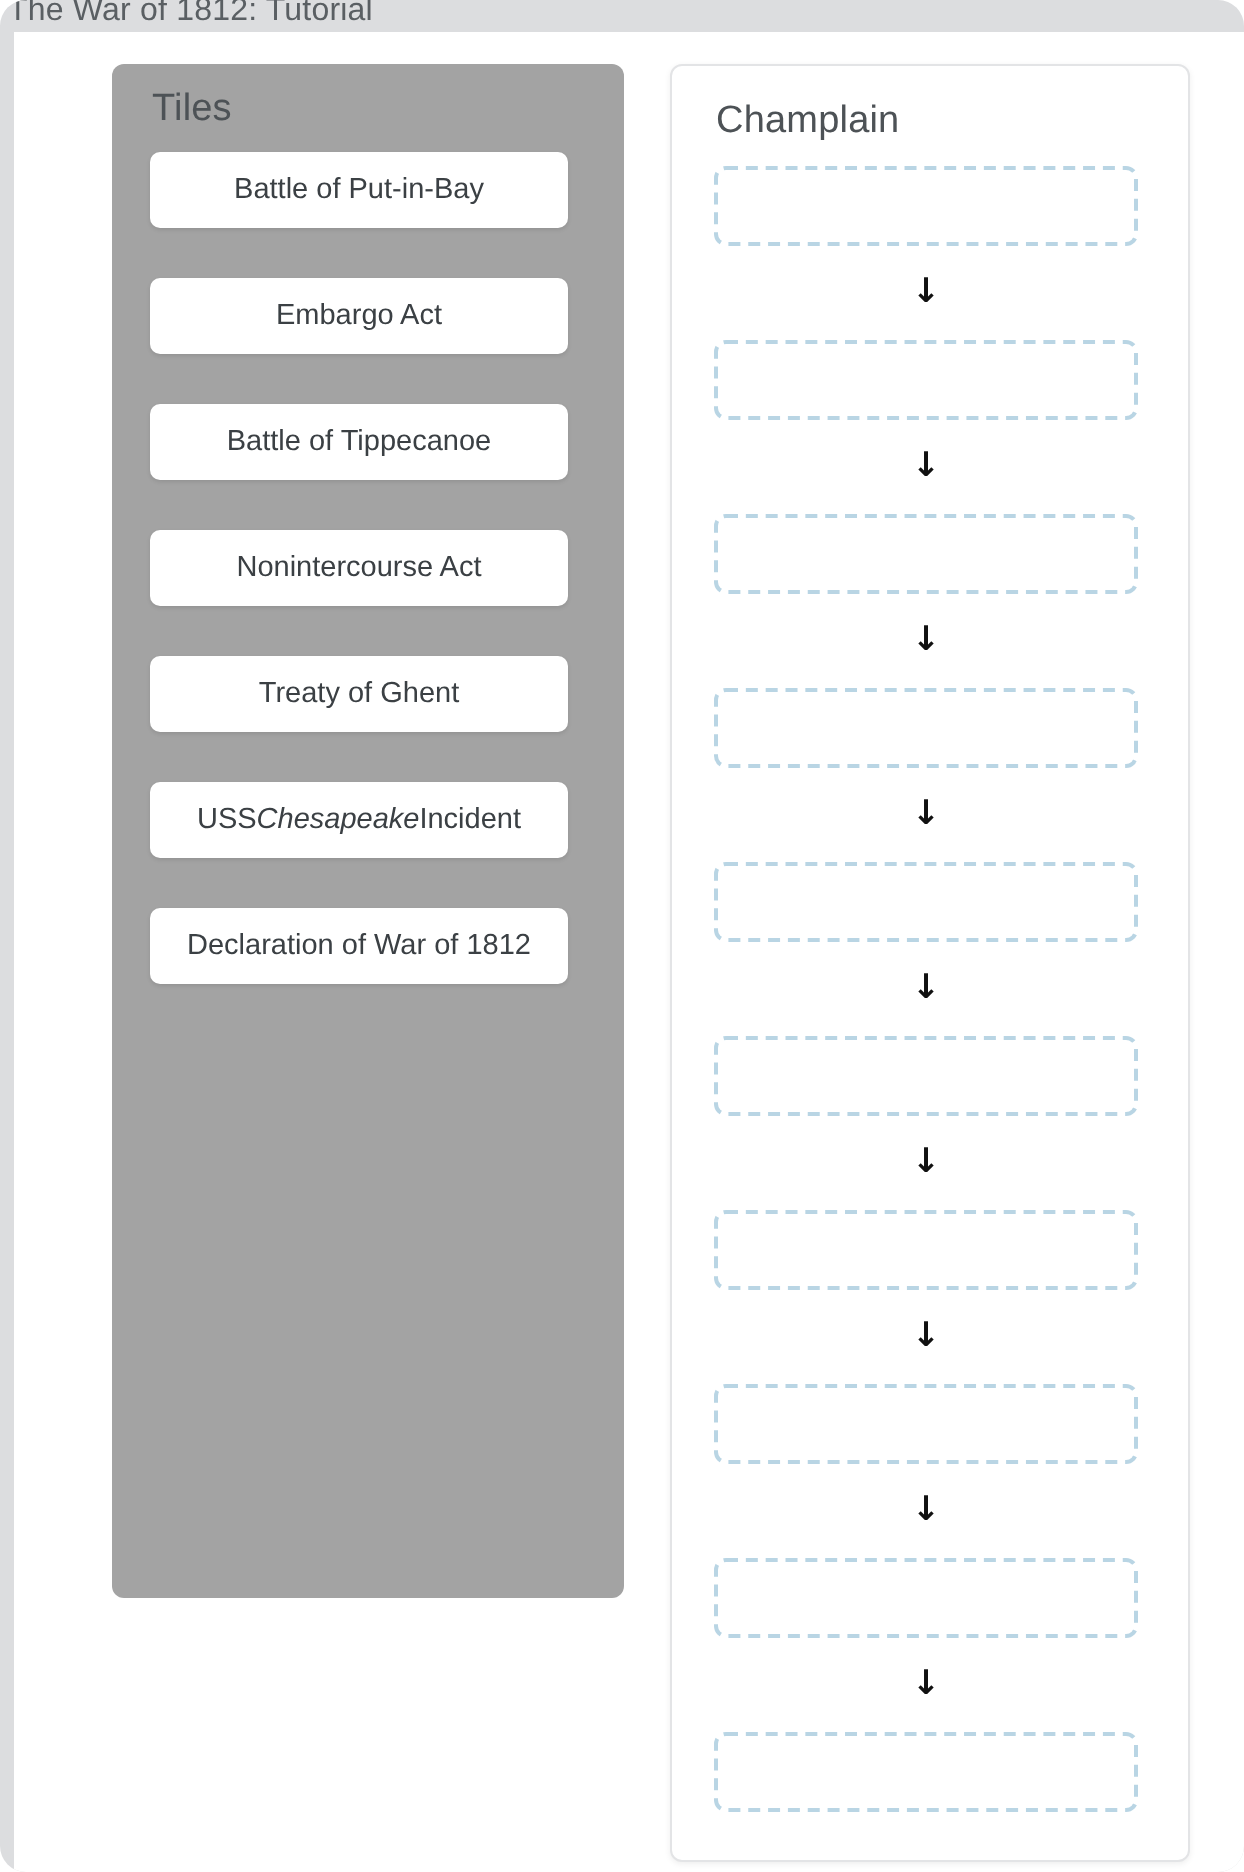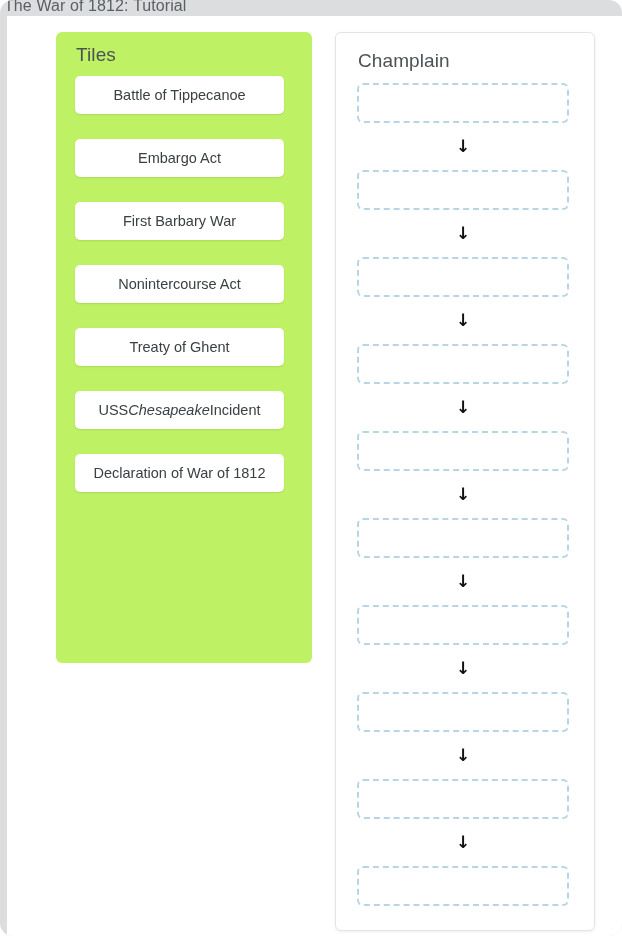--- a/index.html
+++ b/index.html
@@ -47,22 +47,22 @@
     height: 920px;
     background: #ffffff;
   }
 
   
   .tiles-panel {
     position: absolute;
     left: 49px;
     top: 16px;
     width: 256px;
-    height: 631px;
-    background: #bef264;
+    height: 767px;
+    background: #a3a3a3;
     border-radius: 6px;
   }
   .tiles-heading {
     position: absolute;
     left: 20px;
     top: 12px;
     font-size: 19px;
     color: #4d5256;
     letter-spacing: 0.1px;
   }
@@ -150,23 +150,23 @@
 
 <div id="app">
 
   <div class="page-title">The War of 1812: Tutorial</div>
 
   <div class="page-surface">
 
     <div class="tiles-panel">
       <div class="tiles-heading">Tiles</div>
       <div class="tiles-list">
+          <div class="tile" draggable="true">Battle of Put-in-Bay</div>
+          <div class="tile" draggable="true">Embargo Act</div>
           <div class="tile" draggable="true">Battle of Tippecanoe</div>
-          <div class="tile" draggable="true">Embargo Act</div>
-          <div class="tile" draggable="true">First Barbary War</div>
           <div class="tile" draggable="true">Nonintercourse Act</div>
           <div class="tile" draggable="true">Treaty of Ghent</div>
           <div class="tile" draggable="true">
             <span>USS </span>
             <em>Chesapeake</em>
             <span> Incident</span>
           </div>
           <div class="tile" draggable="true">Declaration of War of 1812</div>
         </div>
     </div>

